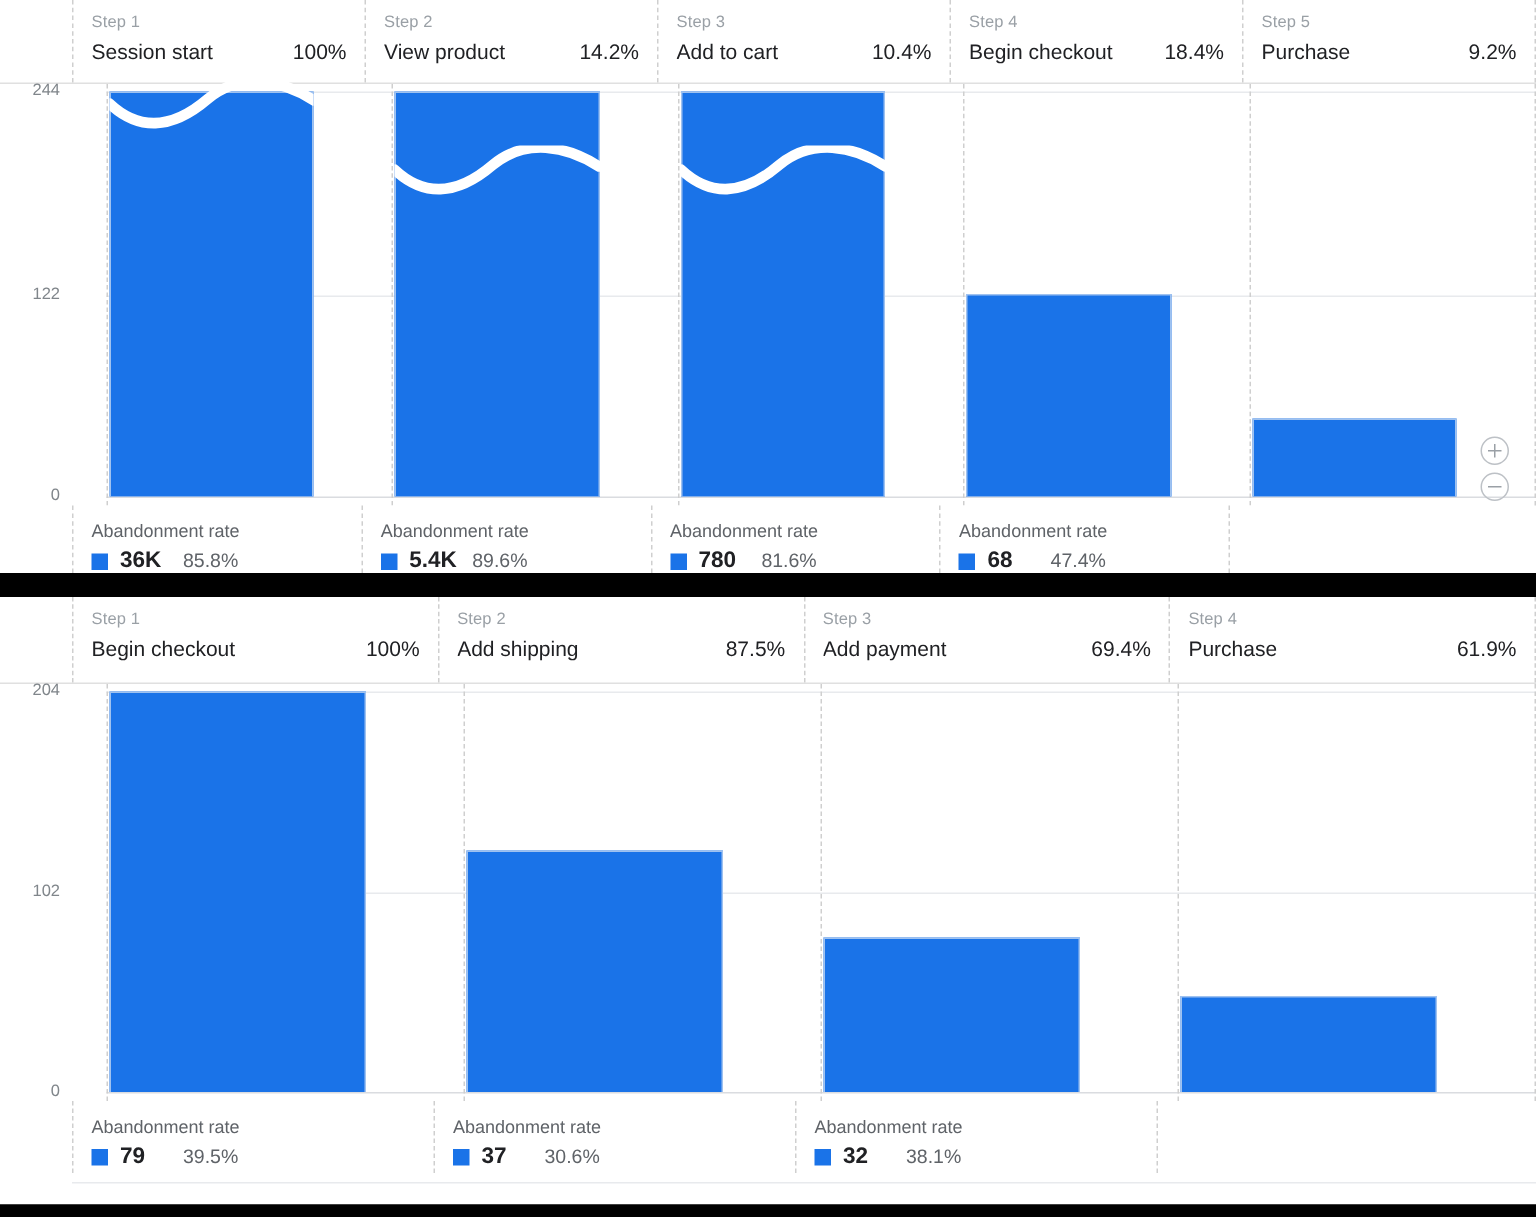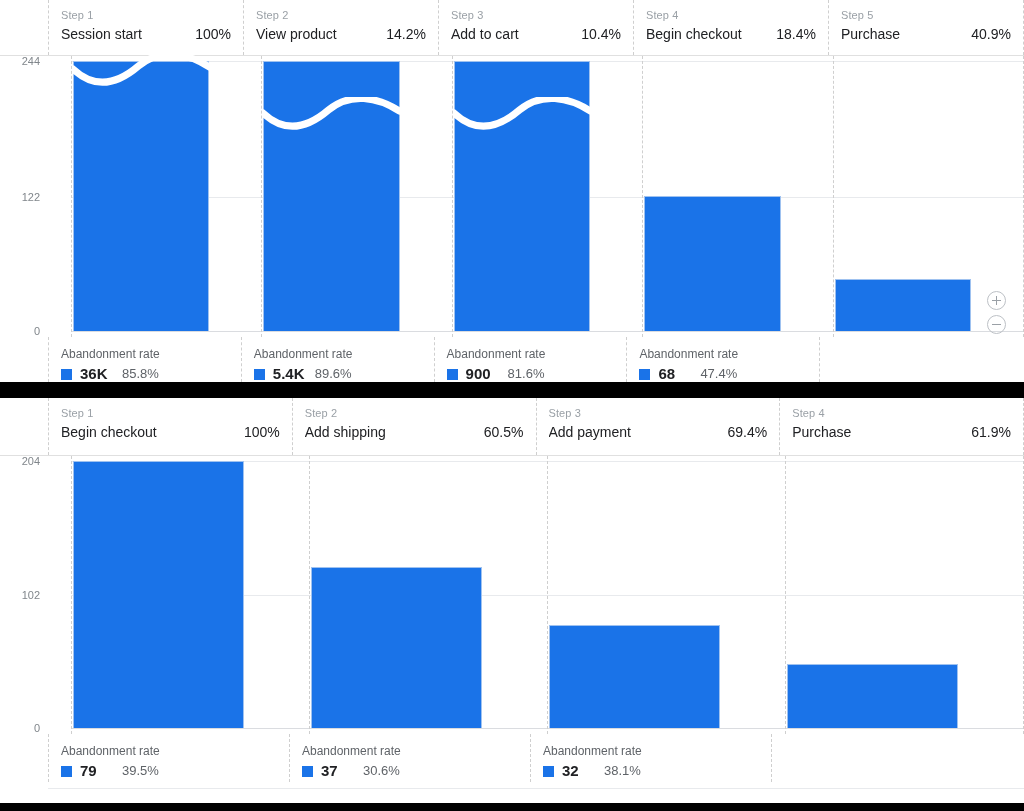--- a/index.html
+++ b/index.html
@@ -177,21 +177,21 @@
               <div class="step-ordinal">Step 4</div>
               <div class="step-row">
                 <div class="step-name">Begin checkout</div>
                 <div class="step-pct">18.4%</div>
               </div>
             </div>
             <div class="step-card last">
               <div class="step-ordinal">Step 5</div>
               <div class="step-row">
                 <div class="step-name">Purchase</div>
-                <div class="step-pct">40.9%</div>
+                <div class="step-pct">9.2%</div>
               </div>
             </div>
           </div>
       </div>
 
       <div class="plot" style="top:56px;height:281px;">
         <div class="yaxis" id="yax-0">
             <div class="ytick" style="top: 5px;">244</div>
             <div class="ytick" style="top: 140.5px;">122</div>
             <div class="ytick" style="top: 275px;">0</div>
@@ -251,21 +251,21 @@
               <div class="foot-row">
                 <span class="swatch" style="background: rgb(26, 115, 232);"></span>
                 <span class="foot-val">5.4K</span>
                 <span class="foot-pct">89.6%</span>
               </div>
             </div>
             <div class="foot-card">
               <div class="foot-title">Abandonment rate</div>
               <div class="foot-row">
                 <span class="swatch" style="background: rgb(26, 115, 232);"></span>
-                <span class="foot-val">900</span>
+                <span class="foot-val">780</span>
                 <span class="foot-pct">81.6%</span>
               </div>
             </div>
             <div class="foot-card">
               <div class="foot-title">Abandonment rate</div>
               <div class="foot-row">
                 <span class="swatch" style="background: rgb(26, 115, 232);"></span>
                 <span class="foot-val">68</span>
                 <span class="foot-pct">47.4%</span>
               </div>
@@ -294,21 +294,21 @@
               <div class="step-ordinal">Step 1</div>
               <div class="step-row">
                 <div class="step-name">Begin checkout</div>
                 <div class="step-pct">100%</div>
               </div>
             </div>
             <div class="step-card">
               <div class="step-ordinal">Step 2</div>
               <div class="step-row">
                 <div class="step-name">Add shipping</div>
-                <div class="step-pct">60.5%</div>
+                <div class="step-pct">87.5%</div>
               </div>
             </div>
             <div class="step-card">
               <div class="step-ordinal">Step 3</div>
               <div class="step-row">
                 <div class="step-name">Add payment</div>
                 <div class="step-pct">69.4%</div>
               </div>
             </div>
             <div class="step-card last">

